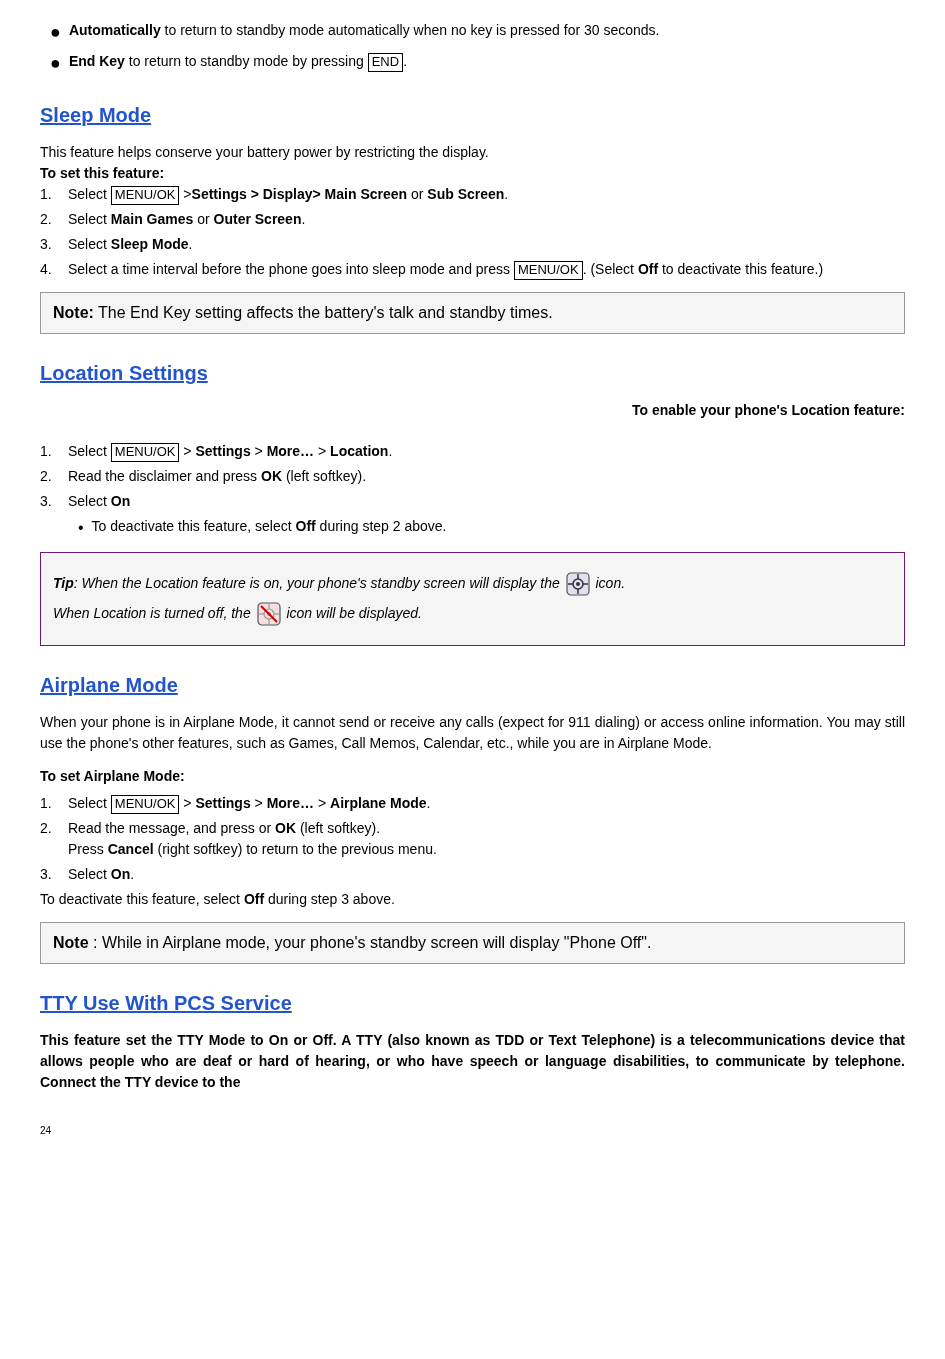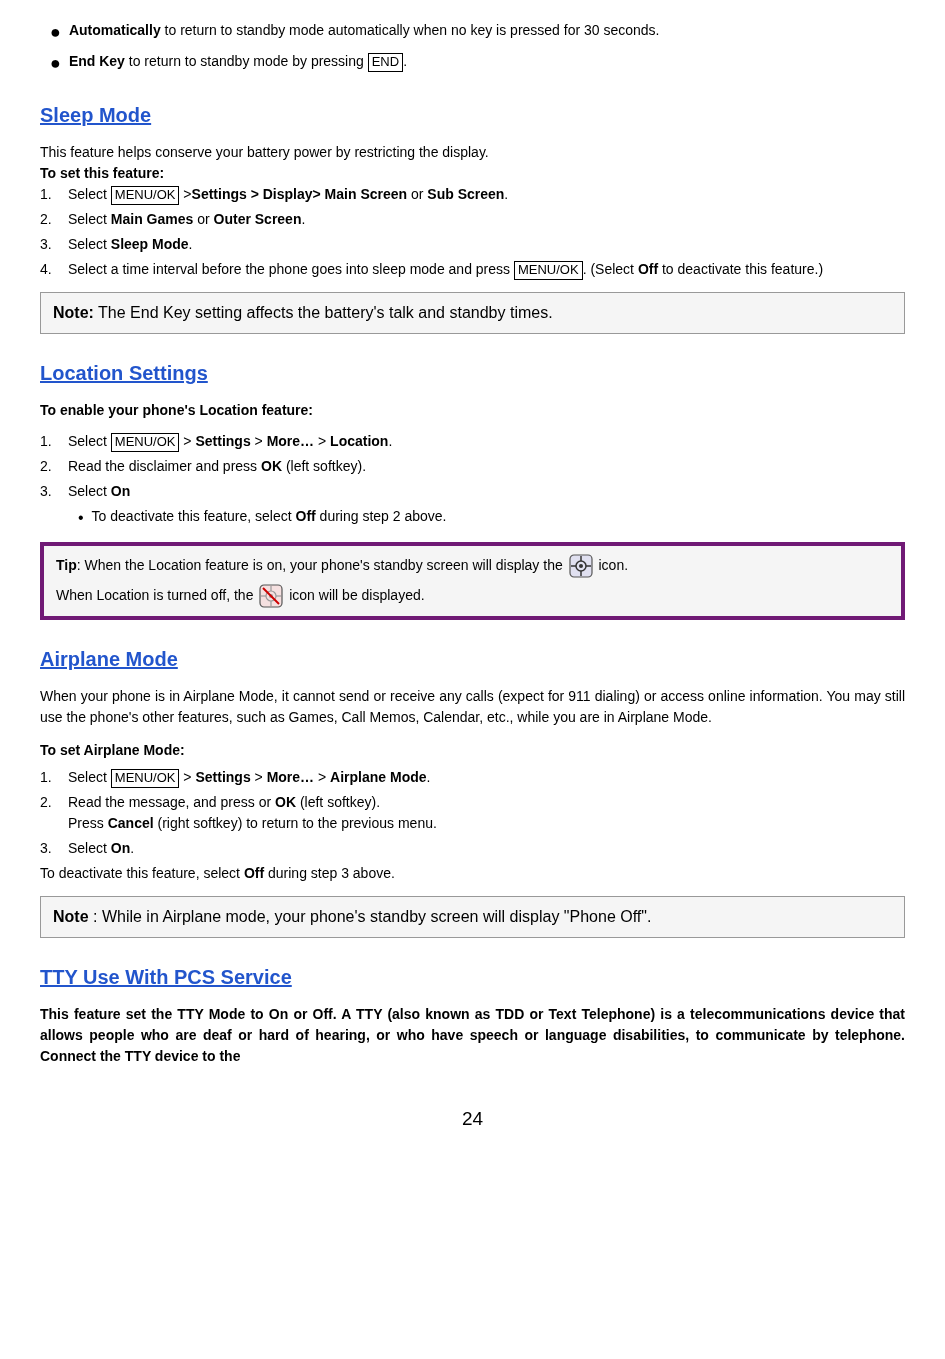--- a/index.html
+++ b/index.html
@@ -47,25 +47,26 @@
 
     .note-box {
       border: 1px solid #999;
       background: #f5f5f5;
       padding: 8px 12px;
       margin: 12px 0;
       font-size: 16px;
     }
 
     .tip-box {
-      border: 4px solid #701a75;
+      border: 1px solid #701a75;
       background: #f5f5f5;
-      padding: 8px 12px;
+      padding: 19px 12px;
       margin: 12px 0;
       font-size: 14px;
+      font-style: italic;
     }
 
     .section-title {
       font-size: 20px;
       font-weight: bold;
       color: #2255cc;
       text-decoration: underline;
       margin-top: 24px;
       margin-bottom: 12px;
     }
@@ -98,23 +99,23 @@
       margin-top: 4px;
       margin-left: 10px;
     }
 
     .sub-bullet-dot {
       margin-right: 8px;
       font-size: 16px;
     }
 
     .page-number {
-      text-align: center;
-      margin-top: 38px;
-      font-size: 19px;
+      text-align: left;
+      margin-top: 30px;
+      font-size: 10px;
     }
 
     .icon-location {
       display: inline-block;
       width: 24px;
       height: 24px;
       vertical-align: middle;
       margin: 0 4px;
     }
 
@@ -178,21 +179,21 @@
 
   <div class="note-box">
     <span><strong>Note:</strong></span>
     <span> The End Key setting affects the battery's talk and standby times.</span>
   </div>
 </div>
 
 <div class="section">
   <div class="section-title">Location Settings</div>
 
-  <p style="margin-bottom:10px;"><strong>To enable your phone's Location feature:</strong></p>
+  <p style="margin-bottom:20px;text-align:right;"><strong>To enable your phone's Location feature:</strong></p>
 
   <ol class="numbered-list">
     <li class="numbered-item">
       <span class="num-label">1.</span>
       <span class="num-content">
         Select <span class="inline-box">MENU/OK</span> &gt; <strong>Settings</strong> &gt; <strong>More…</strong> &gt; <strong>Location</strong>.
       </span>
     </li>
     <li class="numbered-item">
       <span class="num-label">2.</span>

